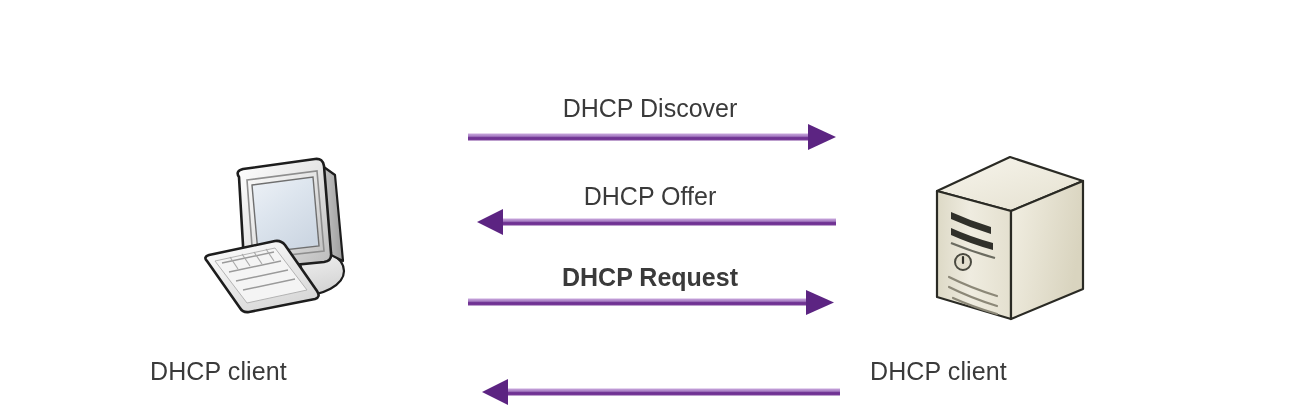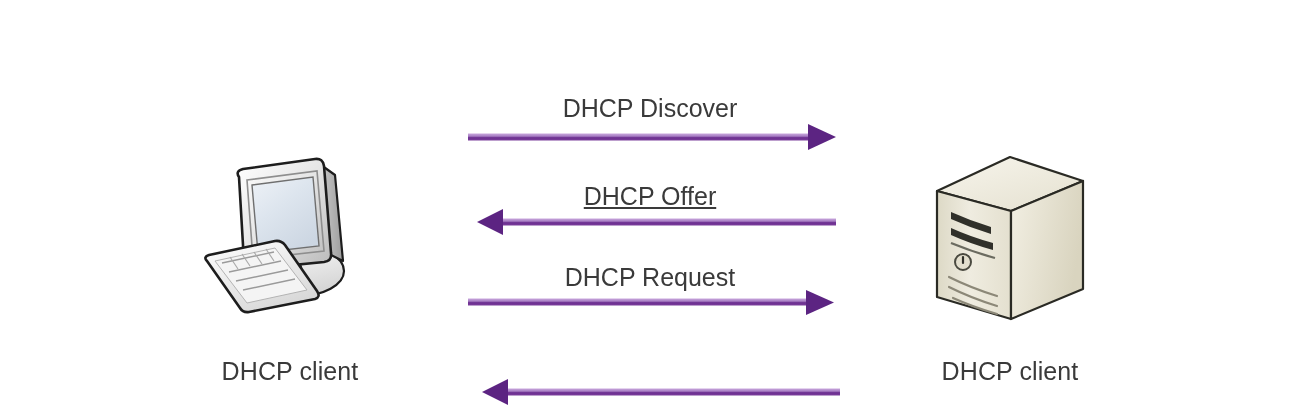--- a/index.html
+++ b/index.html
@@ -6,21 +6,21 @@
   html,body{margin:0;padding:0;background:#ffffff;}
   body{
     width:1300px;height:417px;position:relative;overflow:hidden;
     font-family:"Liberation Sans","DejaVu Sans",sans-serif;
     background:#ffffff;
   }
   #stage{position:absolute;left:0;top:0;width:1300px;height:417px;margin-top:44px;}
 
   
   .endpoint-label{
-    position:absolute;text-align:center;
+    position:absolute;text-align:left;
     font-size:25px;color:#3a3a3a;letter-spacing:.1px;
     white-space:nowrap;line-height:1;
   }
   #client-label{left:150px;top:315px;width:280px;}
   #server-label{left:870px;top:315px;width:280px;}
 
   
   .msg-label{
     position:absolute;text-align:center;width:460px;left:420px;
     font-size:25px;color:#3a3a3a;white-space:nowrap;line-height:1;
@@ -165,19 +165,19 @@
       <path d="M806 246 L834 258.5 L806 271 Z" fill="#5C2482"></path>
     </g>
 
     <g>
       <rect x="508" y="344.5" width="332" height="7" fill="url(#lineGrad)"></rect>
       <path d="M508 335 L482 348 L508 361 Z" fill="#5C2482"></path>
     </g>
   </svg>
 
   <div class="msg-label" style="top:52px;">DHCP Discover</div>
-  <div class="msg-label" style="top:140px;text-decoration:underline;">DHCP Offer</div>
-  <div class="msg-label" style="top:221px;">DHCP Request</div>
+  <div class="msg-label" style="top:140px;">DHCP Offer</div>
+  <div class="msg-label" style="top:221px;font-weight:bold;">DHCP Request</div>
 
   <div class="endpoint-label" id="client-label">DHCP client</div>
   <div class="endpoint-label" id="server-label">DHCP client</div>
 
 </div>
 
 </body></html>

